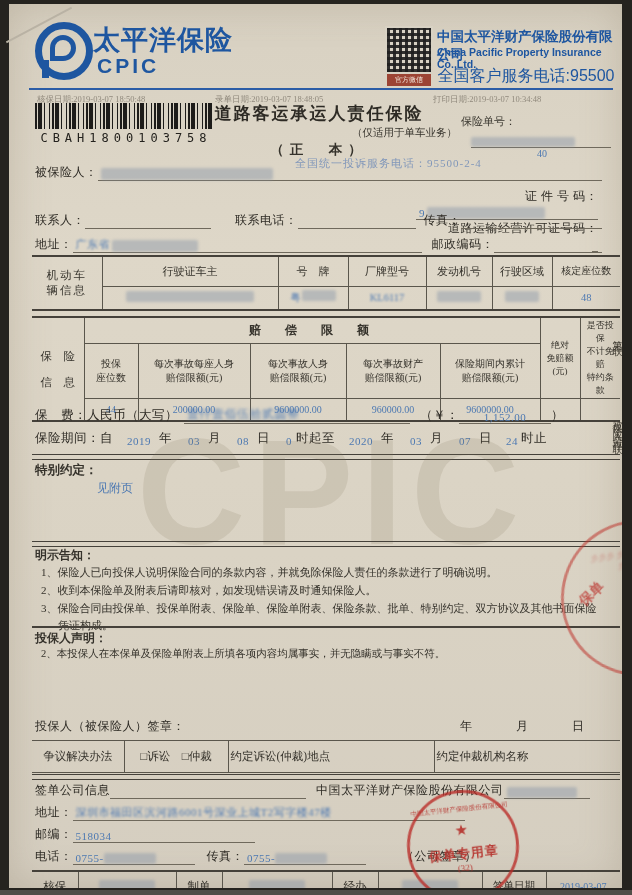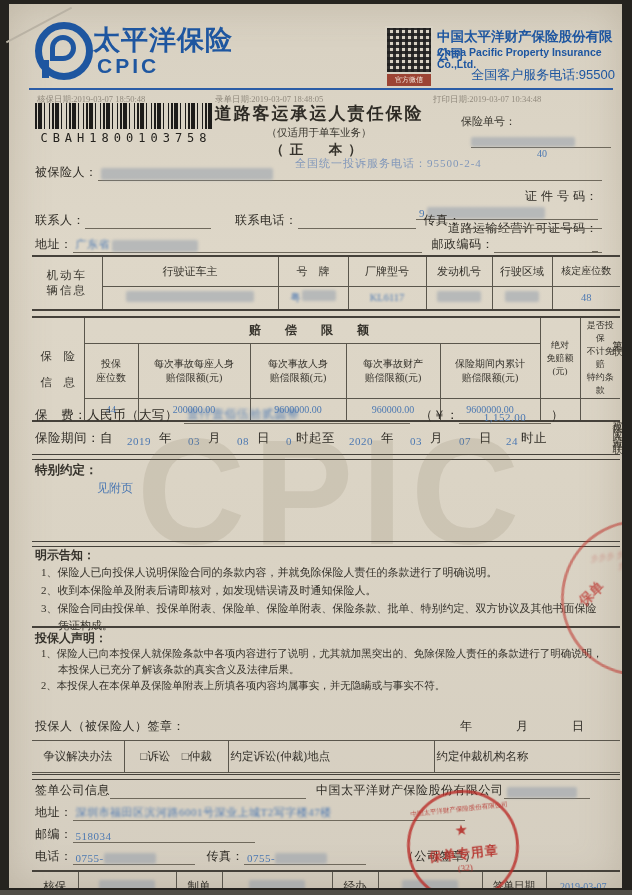--- a/index.html
+++ b/index.html
@@ -50,33 +50,33 @@
   <div class="abs sans blue" style="left:88px;top:50px;font-size:21px;font-weight:bold;letter-spacing:3px;">CPIC</div>
 
   <div class="abs" style="left:378px;top:24px;width:44px;height:44px;background-color:#d8d2c4;
               background-image:repeating-linear-gradient(0deg,rgba(30,30,30,.9) 0 3px,transparent 3px 6px),
                                repeating-linear-gradient(90deg,rgba(30,30,30,.9) 0 3px,transparent 3px 6px);
               outline:2px solid #d8d2c4;"></div>
   <div class="abs sans" style="left:378px;top:70px;width:44px;text-align:center;font-size:7px;color:#f3e8dd;background:#9c4434;padding:1px 0;">官方微信</div>
 
   <div class="abs sans blue" style="left:428px;top:24px;font-size:13.5px;font-weight:bold;">中国太平洋财产保险股份有限公司</div>
   <div class="abs sans blue" style="left:428px;top:42px;font-size:10.5px;font-weight:bold;">China Pacific Property Insurance Co.,Ltd.</div>
-  <div class="abs sans blue" style="left:428px;top:62px;width:178px;text-align:right;font-size:13px;">全国客户服务电话:95500</div>
+  <div class="abs sans blue" style="left:428px;top:62px;width:178px;text-align:center;font-size:16px;">全国客户服务电话:95500</div>
   <div class="abs" style="left:20px;top:84px;width:584px;height:2px;background:#2b5ca6;"></div>
 
   <div class="abs faint" style="left:28px;top:90px;font-size:8.5px;">核保日期:2019-03-07 18:50:48</div>
   <div class="abs faint" style="left:206px;top:90px;font-size:8.5px;">录单日期:2019-03-07 18:48:05</div>
   <div class="abs faint" style="left:424px;top:90px;font-size:8.5px;">打印日期:2019-03-07 10:34:48</div>
 
   <div class="abs" style="left:26px;top:99px;width:178px;height:26px;
               background:repeating-linear-gradient(90deg,#1d1c1a 0 2px,#d8d2c4 2px 3px,#1d1c1a 3px 7px,#d8d2c4 7px 9px,#1d1c1a 9px 10px,#d8d2c4 10px 14px,#1d1c1a 14px 15px,#d8d2c4 15px 17px);"></div>
   <div class="abs" style="left:26px;top:127px;width:182px;text-align:center;font-family:'DejaVu Sans Mono',monospace;font-size:12px;letter-spacing:5px;color:#24221e;">CBAH1800103758</div>
 
   <div class="abs" style="left:172px;top:98px;width:276px;text-align:center;font-size:17px;font-weight:bold;letter-spacing:2px;color:#2d2a24;">道路客运承运人责任保险</div>
-  <div class="abs" style="left:172px;top:122px;width:276px;text-align:center;font-size:10.5px;">（仅适用于单车业务）</div>
+  <div class="abs" style="left:172px;top:122px;width:276px;text-align:right;font-size:10.5px;">（仅适用于单车业务）</div>
   <div class="abs" style="left:172px;top:137px;width:276px;text-align:center;font-size:13.5px;letter-spacing:6px;font-weight:bold;">（正　本）</div>
 
   <div class="abs" style="left:452px;top:110px;font-size:11px;">保险单号：</div>
   <div class="abs" style="left:462px;top:129px;width:140px;border-bottom:1px solid #6f695c;height:14px;">
     <span class="redact" style="width:104px;height:10px;margin-top:2px;"></span>
   </div>
   <div class="abs ink blur1" style="left:528px;top:144px;font-size:10px;">40</div>
 
   <div class="abs" style="left:286px;top:152px;font-size:11px;color:#5d7fb5;letter-spacing:1px;filter:blur(.7px);opacity:.72;">全国统一投诉服务电话：95500-2-4</div>
 
@@ -241,21 +241,20 @@
   <div class="abs" style="left:32px;top:560px;width:558px;font-size:11px;line-height:17px;">
     <div class="item">1、保险人已向投保人说明保险合同的条款内容，并就免除保险人责任的条款进行了明确说明。</div>
     <div class="item">2、收到本保险单及附表后请即核对，如发现错误请及时通知保险人。</div>
     <div class="item">3、保险合同由投保单、投保单附表、保险单、保险单附表、保险条款、批单、特别约定、双方协议及其他书面保险凭证构成。</div>
   </div>
 
   <div class="hr1" style="left:23px;top:622px;width:588px;"></div>
 
   <div class="abs" style="left:26px;top:626px;font-size:12px;font-weight:bold;">投保人声明：</div>
   <div class="abs" style="left:32px;top:642px;width:564px;font-size:10.5px;line-height:15.5px;">
-    <div class="item">1、保险人已向本投保人就保险条款中各项内容进行了说明，尤其就加黑突出的、免除保险人责任的条款进行了明确说明，本投保人已充分了解该条款的真实含义及法律后果。</div>
     <div class="item">2、本投保人在本保单及保险单附表上所填各项内容均属事实，并无隐瞒或与事实不符。</div>
   </div>
 
   <div class="row" style="left:26px;top:714px;width:565px;font-size:12px;">
     <span class="lbl">投保人（被保险人）签章：</span>
     <span class="flex1"></span>
     <span class="lbl" style="letter-spacing:2px;">年　　　月　　　日</span>
     <span style="width:14px;"></span>
   </div>
 

